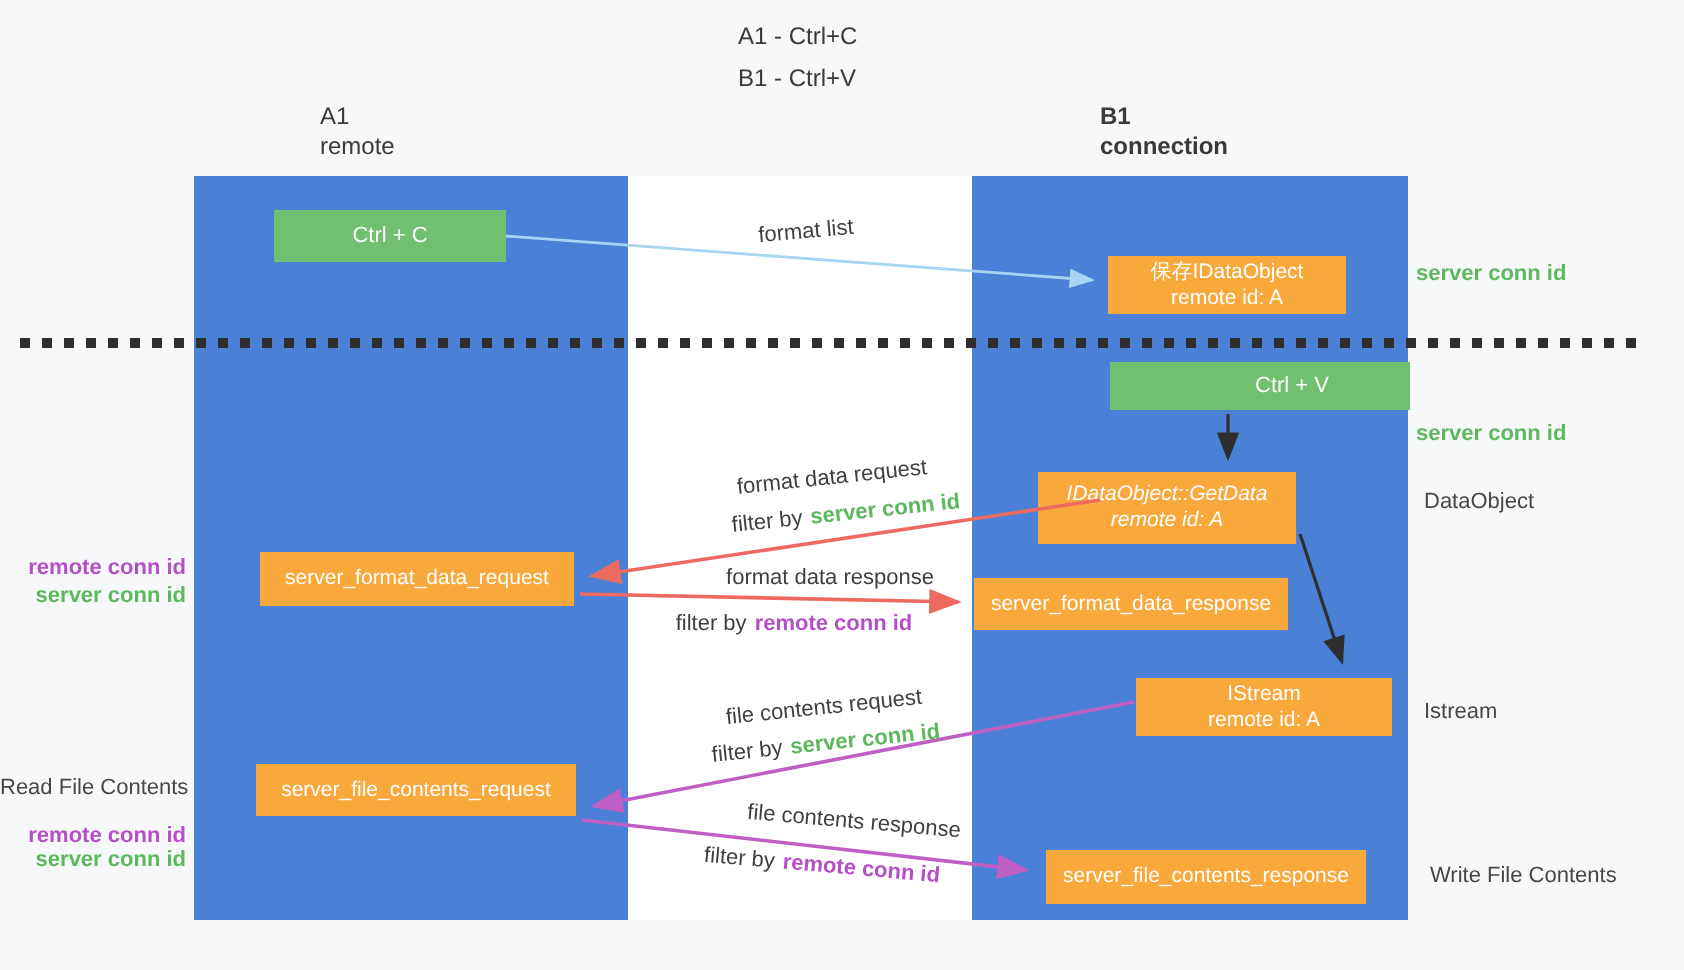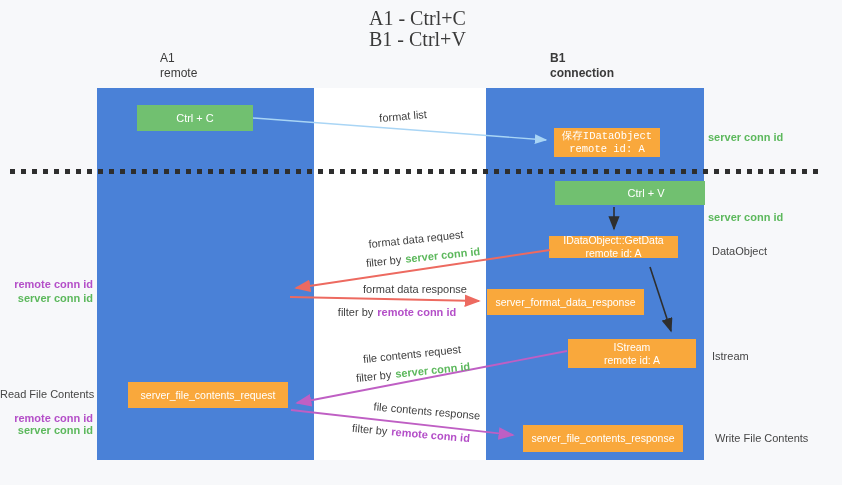--- a/index.html
+++ b/index.html
@@ -7,21 +7,21 @@
     position:relative;width:842px;height:485px;overflow:hidden;
     background:var(--bg,#f7f8fa);
     font-family:"Liberation Sans",sans-serif;
     color:var(--text-dark,#3d3d3d);
   }
   .channel{position:absolute;left:314px;top:88px;width:172px;height:372px;background:#ffffff;z-index:1;}
   .lane{position:absolute;top:88px;width:217px;height:372px;background:var(--lane-blue,#4a81d7);z-index:2;}
   .lane-left{left:97px;}
   .lane-right{left:486px;width:218px;}
   .lane-header{position:absolute;top:51px;width:90px;font-size:12px;line-height:15px;color:#3a3a3a;z-index:3;}
-  .title{position:absolute;left:369px;top:8px;font-size:20px;line-height:21px;color:#3a3a3a;z-index:3;white-space:nowrap;font-family:Liberation Serif, serif;}
+  .title{position:absolute;left:369px;top:8px;font-size:12px;line-height:21px;color:#3a3a3a;z-index:3;white-space:nowrap;}
   .node{position:absolute;z-index:4;display:flex;flex-direction:column;align-items:center;justify-content:center;
         color:#ffffff;font-size:11px;line-height:13px;text-align:center;white-space:nowrap;}
   .node.green{background:var(--node-green,#71c070);}
   .node.orange{background:var(--node-orange,#f9a83c);}
   .node.small{font-size:10.5px;}
   .flow-label{position:absolute;z-index:6;font-size:11px;color:#3f3f3f;white-space:nowrap;transform:translate(-50%,-50%);}
   .flow-label .green-id{color:var(--text-green,#5cb85c);font-weight:bold;margin-left:4px;}
   .flow-label .purple-id{color:var(--text-purple,#b44fc8);font-weight:bold;margin-left:4px;}
   .side-label{position:absolute;z-index:3;font-size:11px;line-height:14px;white-space:nowrap;}
   .side-label.right-align{width:93px;text-align:right;left:0;}
@@ -53,34 +53,37 @@
     <div>connection</div>
   </div>
 
   <div class="lane lane-left"></div>
   <div class="lane lane-right"></div>
 
   <div class="node green" style="left:137px;top:105px;width:116px;height:26px;">
     <div>Ctrl + C</div>
   </div>
 
-  <div class="node orange small" style="left:554px;top:128px;width:106px;height:29px;font-family:Liberation Mono, monospace;">
+  <div class="node orange small" style="left:554px;top:128px;width:119px;height:29px;">
     <div>保存IDataObject</div>
     <div>remote id: A</div>
   </div>
 
   <div class="node green" style="left:555px;top:181px;width:118px;height:24px;padding-left:32px;">
     <div>Ctrl + V</div>
   </div>
 
-  <div class="node orange small" style="left:549px;top:236px;width:129px;height:22px;">
+  <div class="node orange small" style="left:519px;top:236px;width:129px;height:36px;font-style:italic;">
     <div>IDataObject::GetData</div>
     <div>remote id: A</div>
   </div>
 
+  <div class="node orange small" style="left:130px;top:276px;width:157px;height:27px;">
+    <div>server_format_data_request</div>
+  </div>
 
   <div class="node orange small" style="left:487px;top:289px;width:157px;height:26px;">
     <div>server_format_data_response</div>
   </div>
 
   <div class="node orange small" style="left:568px;top:339px;width:128px;height:29px;">
     <div>IStream</div>
     <div>remote id: A</div>
   </div>
 

